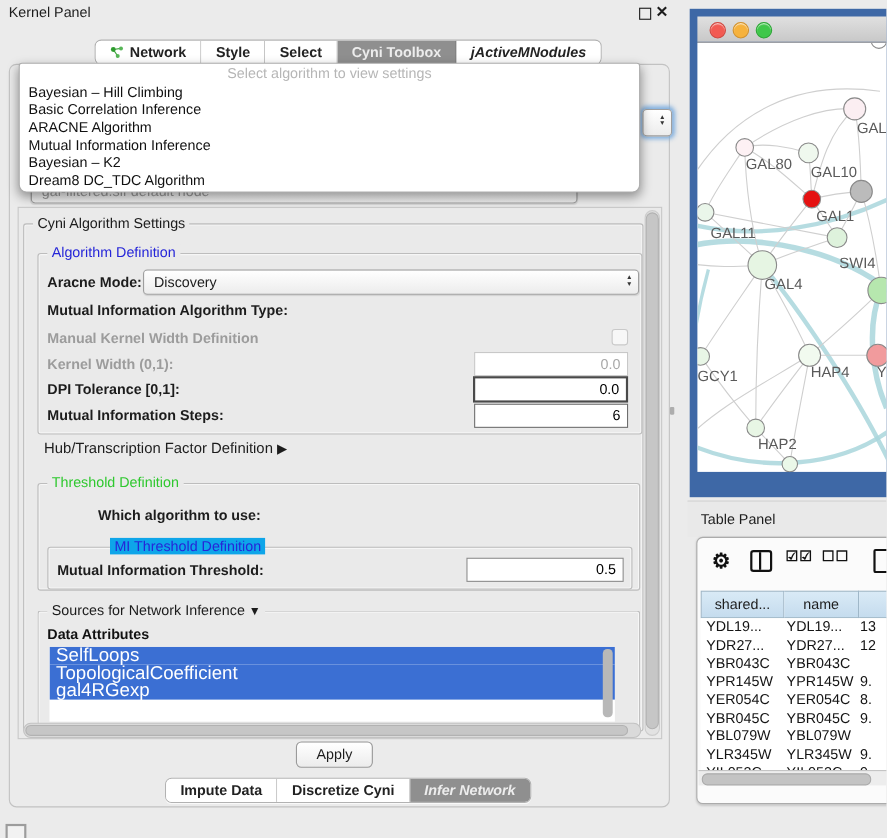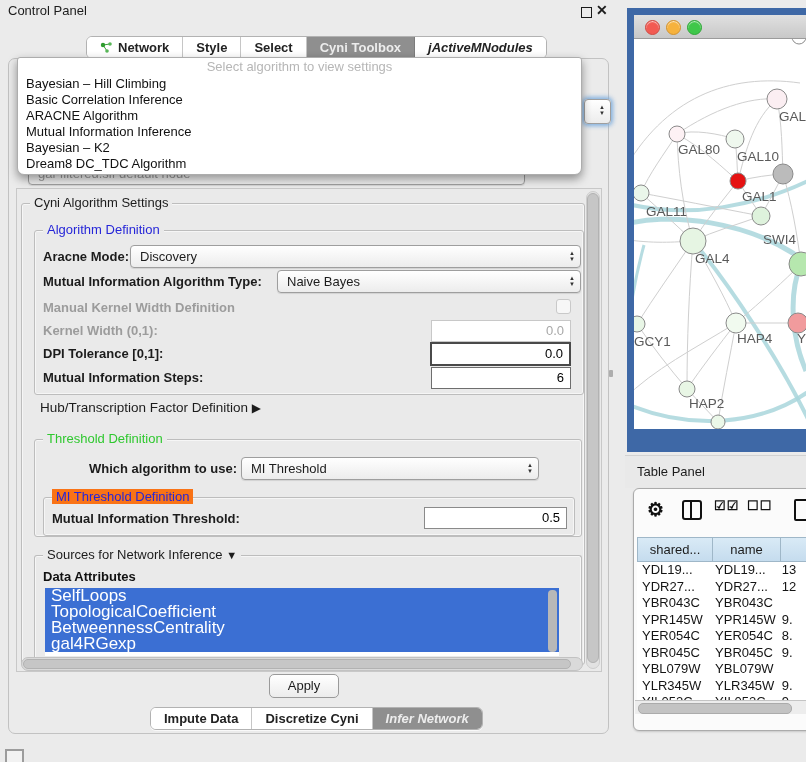--- a/index.html
+++ b/index.html
@@ -67,21 +67,21 @@
   .cols-icon{width:16px;height:16px;border:2px solid #111;border-radius:3px;position:relative;}
   .cols-icon:after{content:"";position:absolute;left:6px;top:0;bottom:0;width:2px;background:#111;}
   .file-icon{width:14px;height:18px;border:2px solid #111;border-radius:2px;}
 </style>
 </head>
 <body>
 
 <div id="root">
 
   <div class="abs" style="left:0;top:6;width:612px;height:24px;">
-    <div class="abs" style="left:8px;top:3px;">Control Panel</div>
+    <div class="abs" style="left:8px;top:3px;">Kernel Panel</div>
     <div class="abs" style="left:581px;top:7px;width:9px;height:9px;border:1.5px solid #1a1a1a;"></div>
     <div class="abs" style="left:596px;top:2px;font-weight:bold;font-size:14px;">✕</div>
   </div>
 
   <div class="abs segbar" style="left:86px;top:36px;">
       <div class="seg">
         <span style="display: inline-flex; margin-right: 5px;">
           <svg width="13" height="13" viewBox="0 0 13 13">
             <line x1="3" y1="4" x2="10" y2="3" stroke="#3aa23a"></line>
             <line x1="3" y1="4" x2="7" y2="10" stroke="#3aa23a"></line>
@@ -142,27 +142,20 @@
         <div class="lbl" style="left:8px;top:18px;">Aracne Mode:</div>
         <div class="combo" style="left:95px;top:14px;width:440px;">
           <span>Discovery</span>
           <span class="arrows">
               <span>▲</span>
               <span>▼</span>
             </span>
         </div>
 
         <div class="lbl" style="left:8px;top:43px;">Mutual Information Algorithm Type:</div>
-        <div class="combo" style="left:242px;top:39px;width:293px;">
-          <span>Naive Bayes</span>
-          <span class="arrows">
-              <span>▲</span>
-              <span>▼</span>
-            </span>
-        </div>
 
         <div class="lbl dis" style="left:8px;top:69px;">Manual Kernel Width Definition</div>
         <div class="checkbox" style="left:521px;top:68px;"></div>
 
         <div class="lbl dis" style="left:8px;top:92px;">Kernel Width (0,1):</div>
         <div class="field f-light" style="left:396px;top:89px;width:132px;">0.0</div>
 
         <div class="lbl" style="left:8px;top:115px;">DPI Tolerance [0,1]:</div>
         <div class="field f-dark" style="left:395px;top:111px;width:131px;">0.0</div>
 
@@ -172,45 +165,37 @@
 
       <div class="abs" style="left:18px;top:196px;font-size:13.5px;">
         <span>Hub/Transcription Factor Definition</span>
         <span style="font-size:12px;">▶</span>
       </div>
 
       <div class="group" style="left:12px;top:235px;width:546px;height:96px;">
         <div class="gtitle green">Threshold Definition</div>
 
         <div class="lbl" style="left:54px;top:21px;">Which algorithm to use:</div>
-        <div class="combo" style="left:206px;top:17px;width:287px;">
-          <span>MI Threshold</span>
-          <span class="arrows">
-              <span>▲</span>
-              <span>▼</span>
-            </span>
-        </div>
 
         <div class="group" style="left:8px;top:57px;width:530px;height:37px;">
-          <div class="gtitle blue" style="background:#f97316;">MI Threshold Definition</div>
+          <div class="gtitle blue" style="background:#0ea5e9;margin-left:48px;">MI Threshold Definition</div>
           <div class="lbl" style="left:8px;top:13px;">Mutual Information Threshold:</div>
           <div class="field f-thr" style="left:380px;top:9px;width:135px;">0.5</div>
         </div>
       </div>
 
       <div class="group" style="left:12px;top:351px;width:546px;height:108px;border-bottom:none;">
         <div class="gtitle">
           <span>Sources for Network Inference</span>
           <span style="font-size:11px;">▼</span>
         </div>
         <div class="lbl" style="left:8px;top:13px;color:#111;">Data Attributes</div>
         <div class="abs" style="left:10px;top:32px;width:514px;height:68px;background:#fff;overflow:hidden;">
             <div class="attr">SelfLoops</div>
             <div class="attr">TopologicalCoefficient</div>
-            <div class="attr">BetweennessCentrality</div>
             <div class="attr">gal4RGexp</div>
           </div>
         <div class="abs" style="left:513px;top:34px;width:9px;height:62px;background:#b8b8b8;border-radius:4px;"></div>
       </div>
     </div>
 
     <div class="sb-track-v" style="left:569px;top:2px;width:12px;height:476px;">
       <div class="sb-thumb" style="left:0px;top:1px;width:10px;height:468px;"></div>
     </div>
 

